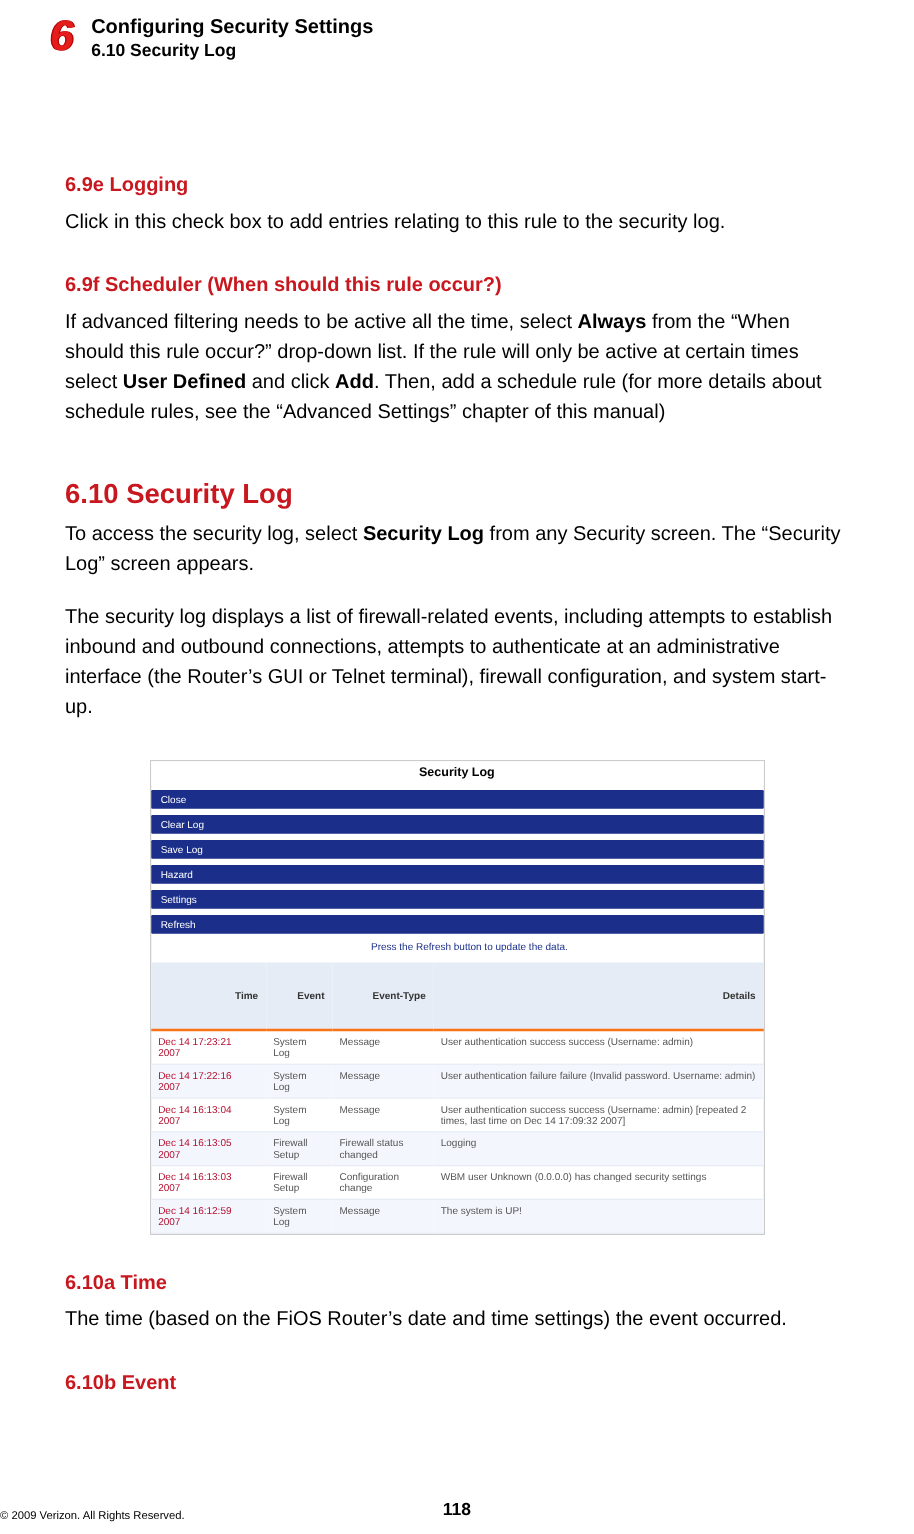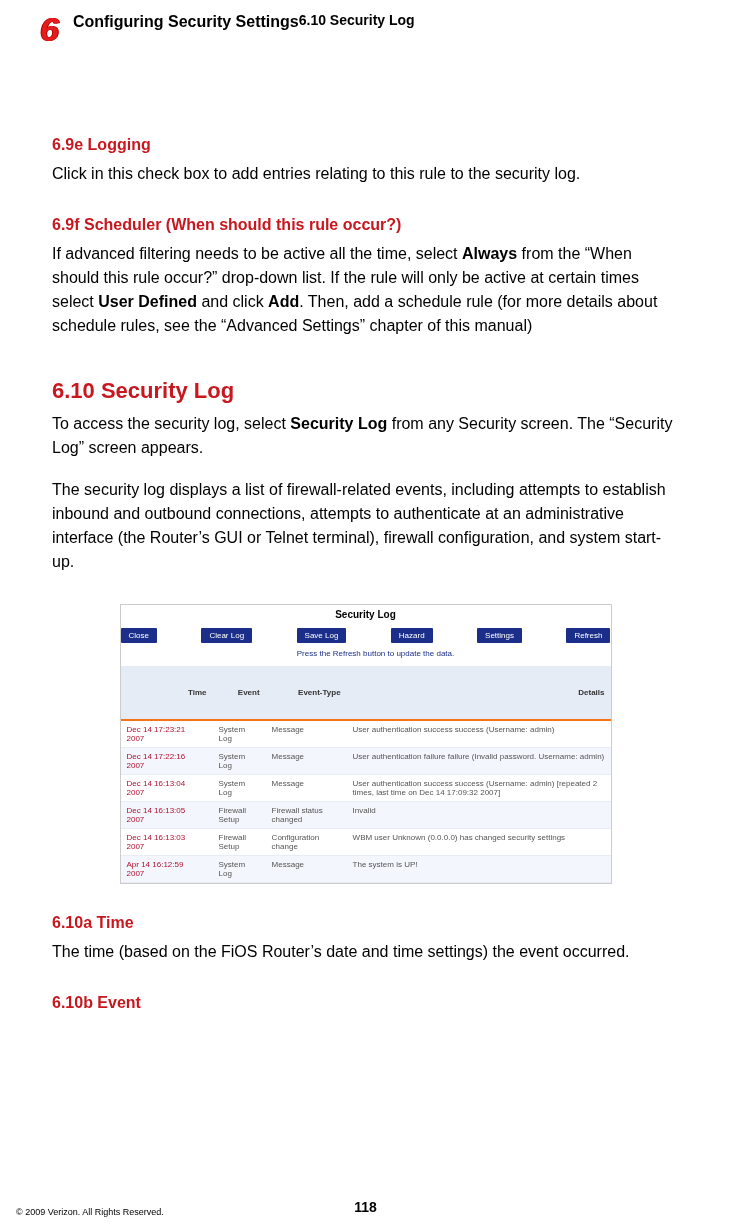--- a/index.html
+++ b/index.html
@@ -1,38 +1,38 @@
 <!DOCTYPE html>
 <html><head>
 <meta charset="utf-8">
 <style>
 html,body{margin:0;padding:0;background:#fff;color:#000;font-family:"Segoe UI",Arial,sans-serif;}
 .page{width:731px;min-height:1227px;margin:0 auto;position:relative;box-sizing:border-box;padding:12px 40px 40px 40px;}
 .ch-header{display:flex;align-items:flex-start;gap:14px;margin-top:0;}
 .big6{font-size:34px;font-weight:800;color:#e41c1c;font-style:italic;line-height:1;text-shadow:1px 0 #b00000,-1px 0 #b00000;}
-.ch-titles{display:flex;flex-direction:row;line-height:1.25;}
+.ch-titles{display:flex;flex-direction:column;line-height:1.25;}
 .ch-title{font-weight:800;font-size:16px;}
 .ch-sub{font-weight:600;font-size:14px;}
 .body{padding:60px 12px 0 12px;}
 .sec-h{color:#c8171e;font-weight:700;font-size:16px;margin-top:30px;margin-bottom:8px;}
 .sec-h.big{font-size:22px;margin-top:40px;}
 p.txt{font-size:16px;line-height:1.5;margin:8px 0 18px 0;}
 strong{font-weight:700;}
 .fig{margin:30px auto 10px auto;width:490px;border:1px solid #ccc;background:#fff;font-size:9px;}
 .fig-title{background:#fff;color:#000;text-align:center;font-weight:700;padding:4px 0;font-size:10px;}
-.fig-btns{display:flex;justify-content:space-between;gap:5px;padding:4px 0;}
+.fig-btns{display:flex;justify-content:center;gap:5px;padding:4px 0;flex-direction:column;}
 .fig-btn{background:#1b2f8a;color:#fff;font-size:8px;padding:3px 8px;border-radius:1px;}
 .fig-hint{text-align:center;font-size:8px;color:#1b2f8a;padding:2px 0 8px 0;margin-left:20px;}
 .fig-table{width:100%;border-collapse:collapse;font-size:8px;}
 .fig-table th{background:#e6ecf6;color:#333;font-weight:700;padding:22px 6px;text-align:right;border-bottom:2px solid #f97316;}
 .fig-table td{padding:4px 6px;vertical-align:top;border-bottom:1px solid #e8ecf5;color:#555;}
 .fig-table td.time{color:#b40f2f;white-space:pre-line;width:80px;}
 .fig-table tr:nth-child(even) td{background:#f3f6fc;}
 .pgnum{position:absolute;bottom:12px;left:0;right:0;text-align:center;font-weight:700;font-size:14px;}
-.copy{position:absolute;bottom:10px;left:16px;font-size:9px;margin-top:16px;}
+.copy{position:absolute;bottom:10px;left:0;font-size:9px;margin-top:16px;}
 </style>
 </head>
 <body>
 <div class="page">
   <div class="ch-header">
     <div class="big6">6</div>
     <div class="ch-titles">
       <div class="ch-title">Configuring Security Settings</div>
       <div class="ch-sub">6.10  Security Log</div>
     </div>
@@ -93,31 +93,31 @@
 2007</td>
               <td>System Log</td>
               <td>Message</td>
               <td>User authentication success success (Username: admin) [repeated 2 times, last time on Dec 14 17:09:32 2007]</td>
             </tr>
             <tr>
               <td class="time">Dec 14 16:13:05
 2007</td>
               <td>Firewall Setup</td>
               <td>Firewall status changed</td>
-              <td>Invalid</td>
+              <td>Logging</td>
             </tr>
             <tr>
               <td class="time">Dec 14 16:13:03
 2007</td>
               <td>Firewall Setup</td>
               <td>Configuration change</td>
               <td>WBM user Unknown (0.0.0.0) has changed security settings</td>
             </tr>
             <tr>
-              <td class="time">Apr 14 16:12:59
+              <td class="time">Dec 14 16:12:59
 2007</td>
               <td>System Log</td>
               <td>Message</td>
               <td>The system is UP!</td>
             </tr>
           </tbody>
       </table>
     </div>
 
     <div class="sec-h">6.10a  Time</div>

